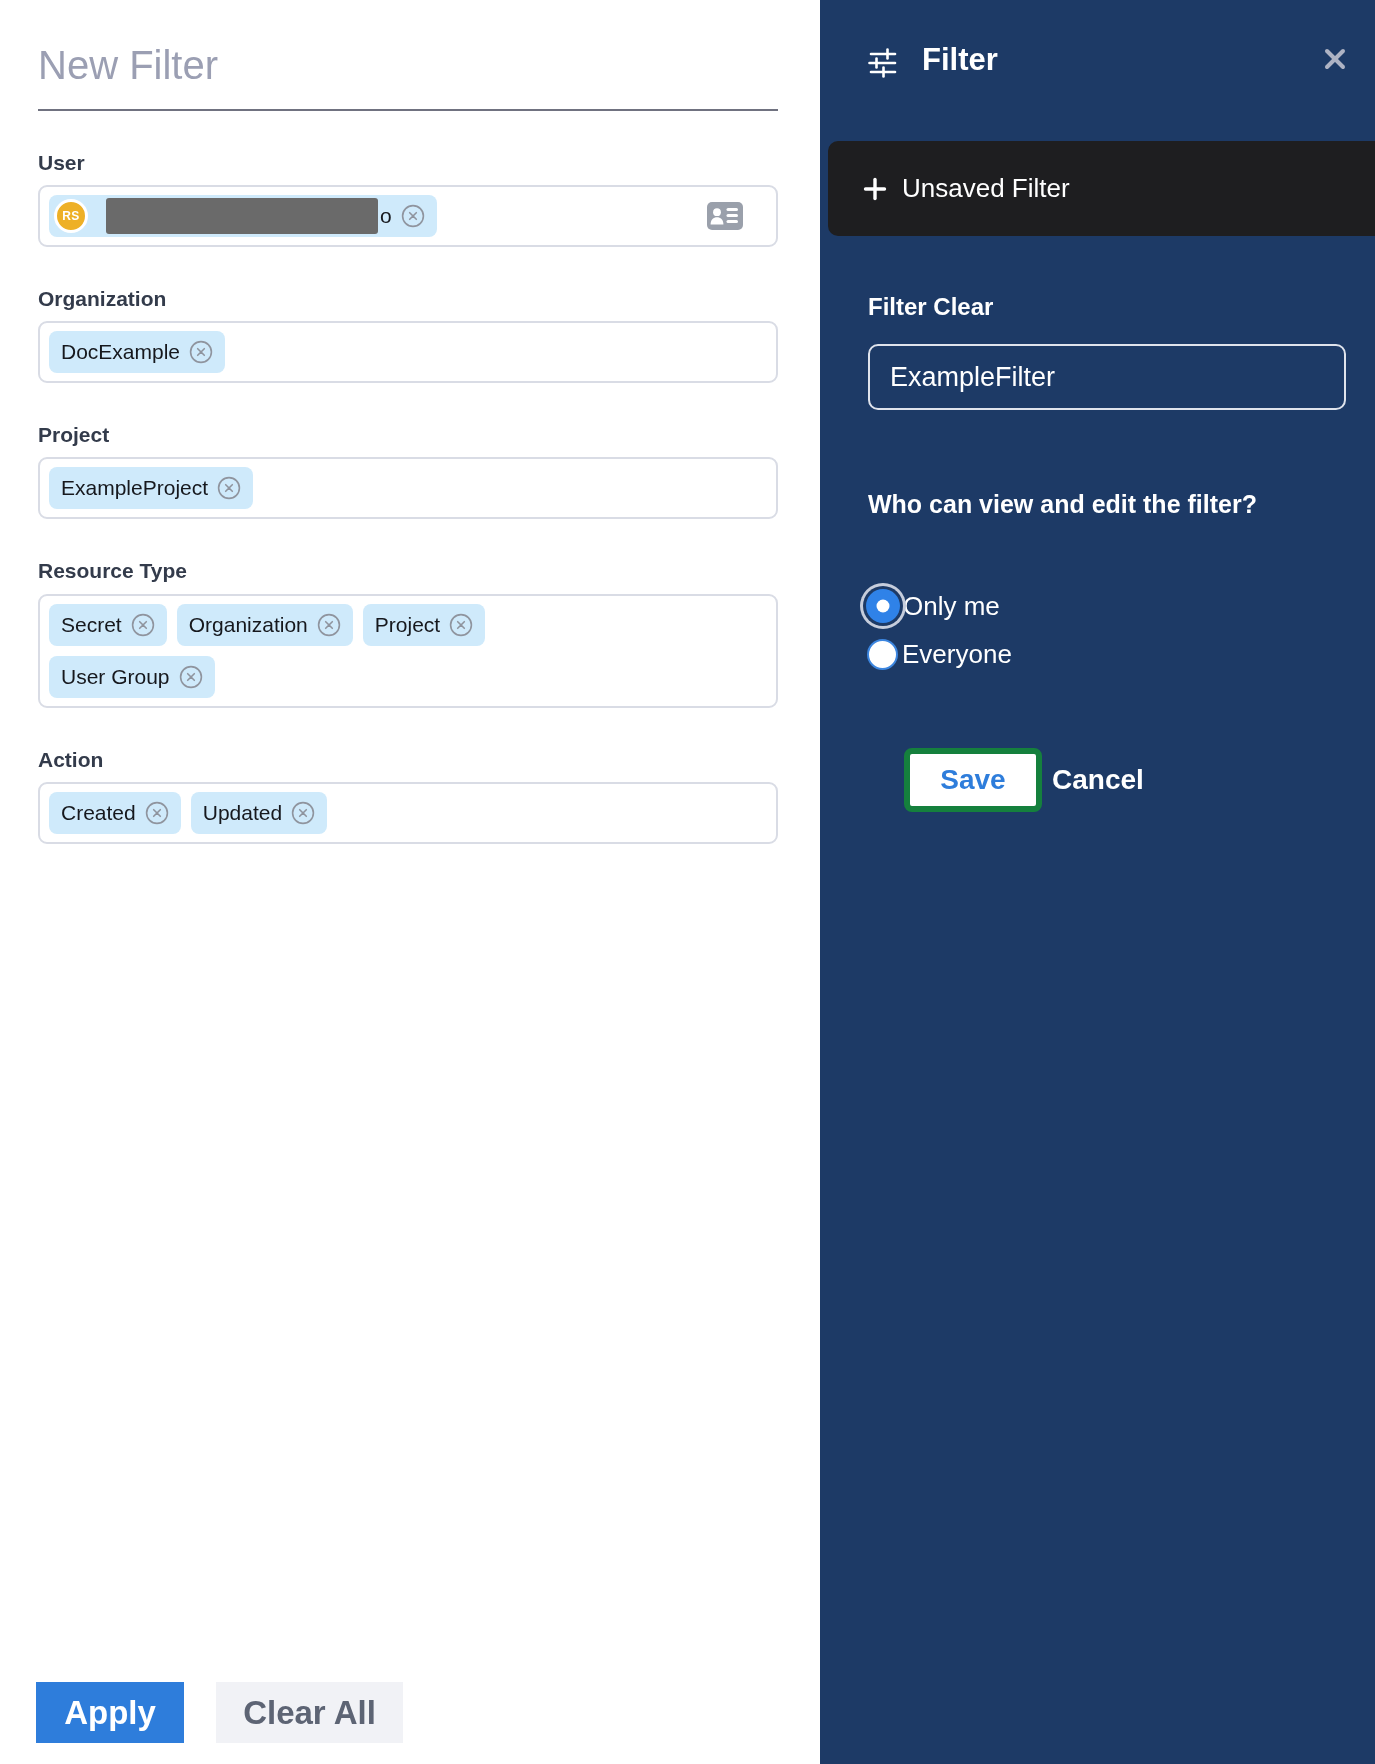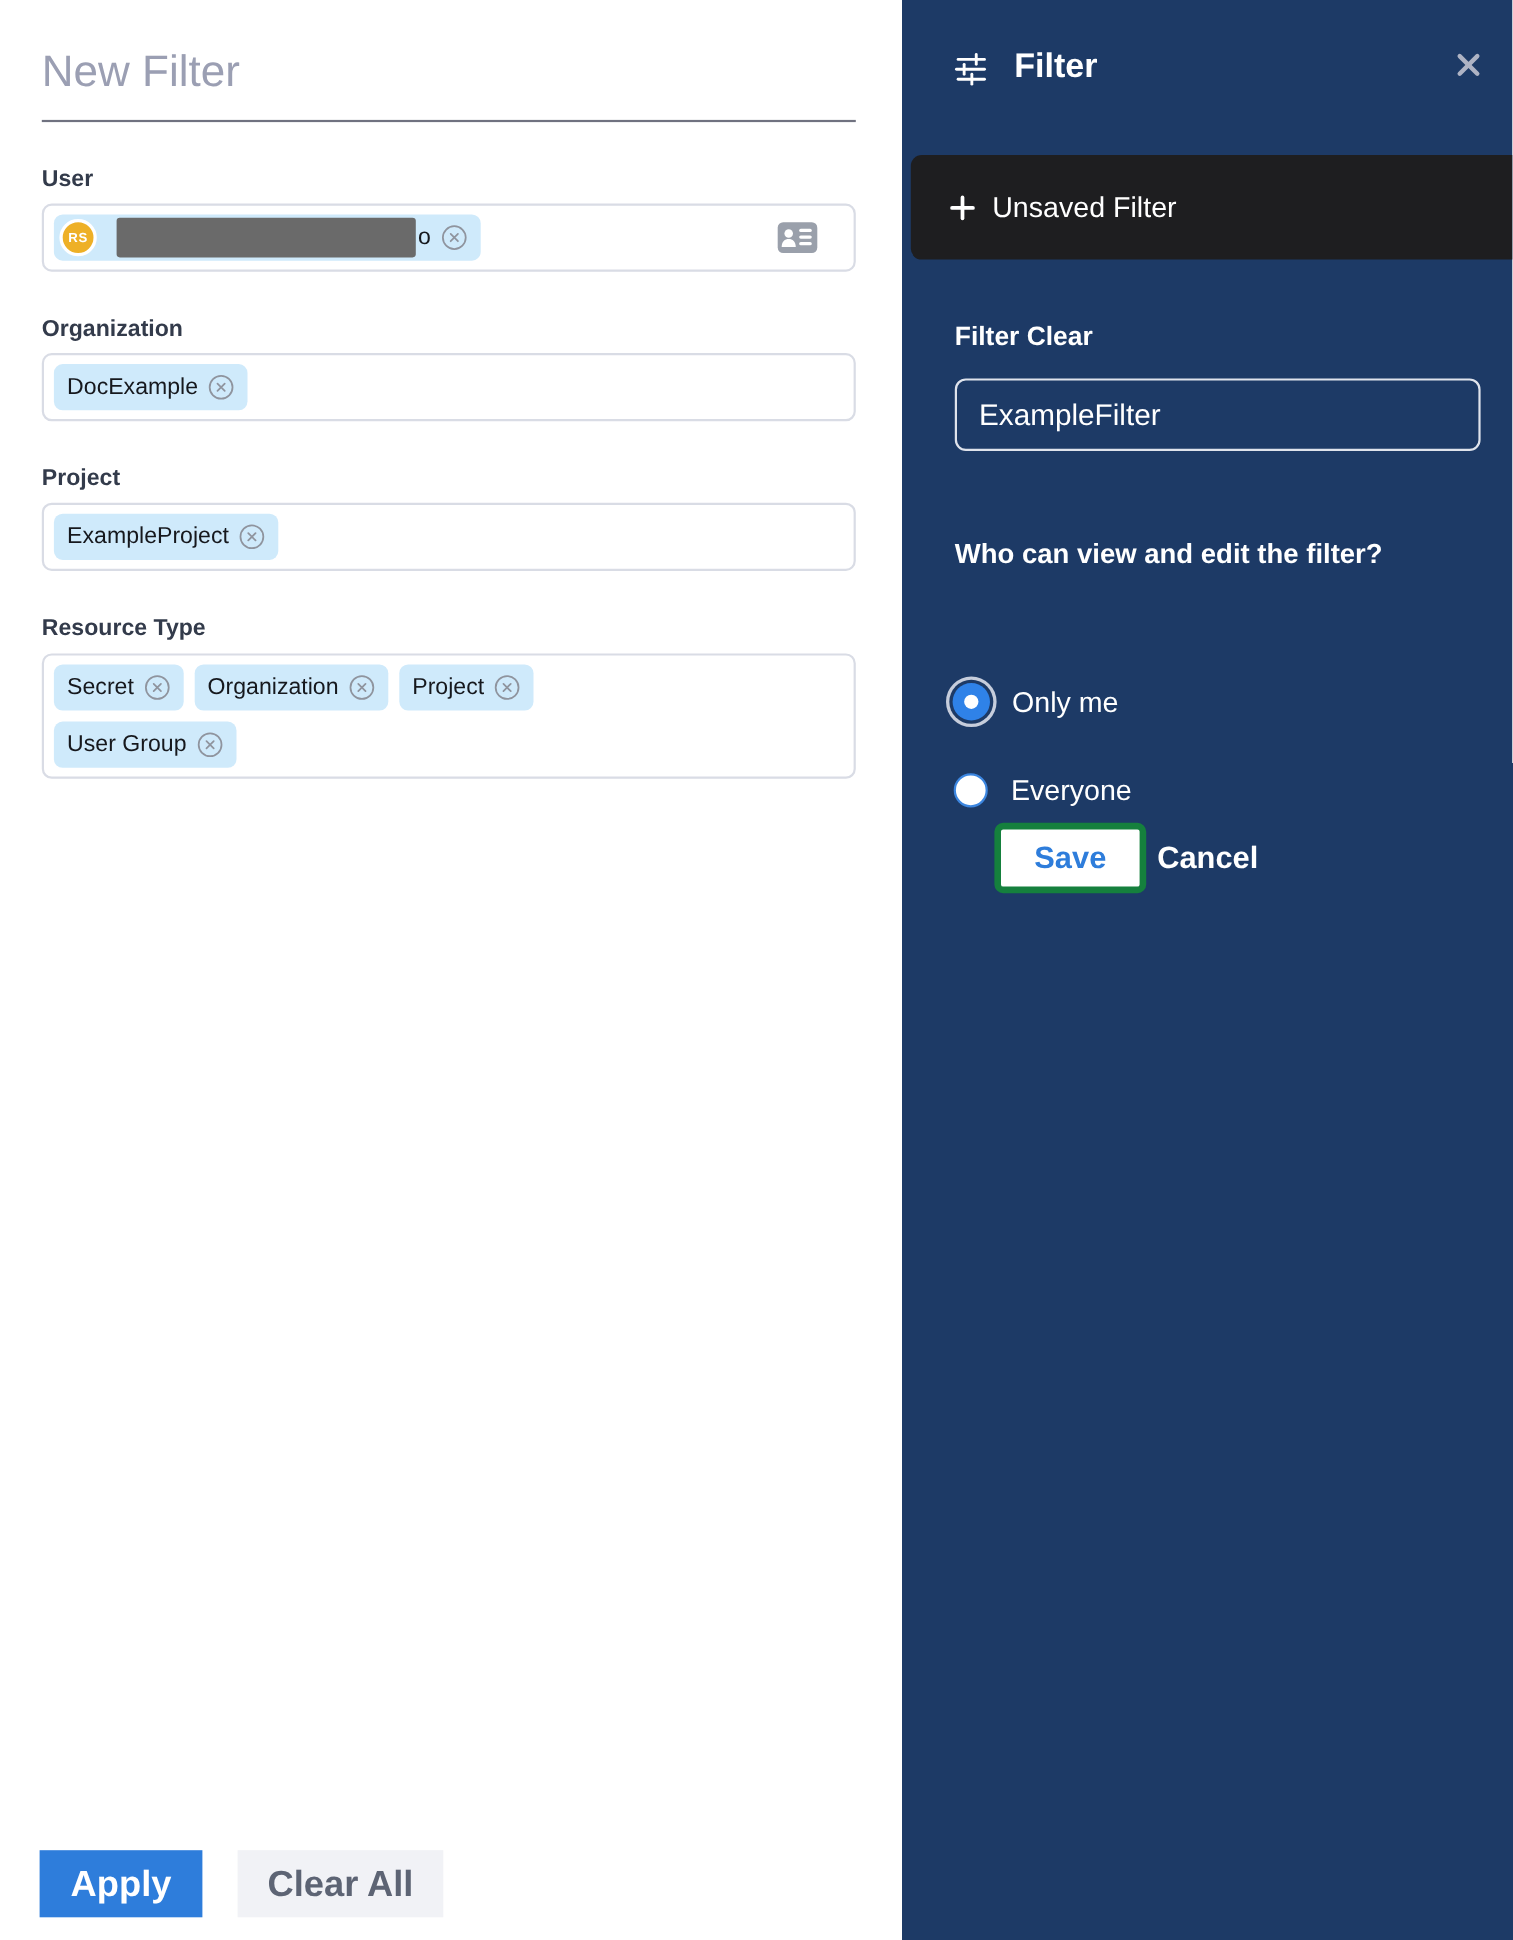--- a/index.html
+++ b/index.html
@@ -69,21 +69,21 @@
   }
   .unsaved-label{font-size:26px;color:#fff;font-weight:400;}
   .fn-label{position:absolute;left:48px;top:293px;font-size:24px;font-weight:700;}
   .fn-input{
     position:absolute;left:48px;top:344px;width:478px;height:66px;
     background:transparent;border:2px solid #dfe3ec;border-radius:10px;
     color:#fff;font-size:27px;font-family:inherit;padding:0 20px;outline:none;
   }
   .perm-q{position:absolute;left:48px;top:490px;font-size:25px;font-weight:700;}
   .radio-group{position:absolute;left:44px;top:586px;display:flex;flex-direction:column;gap:8px;}
-  .radio-row{display:flex;align-items:center;gap:18px;height:40px;cursor:pointer;margin-top:32px;}
+  .radio-row{display:flex;align-items:center;gap:1px;height:40px;cursor:pointer;}
   .radio-dot{flex:0 0 auto;}
   .radio-row .radio-dot{
     width:31px;height:31px;border-radius:50%;background:#fff;border:2px solid #3c86e0;margin:0 3px;
   }
   .radio-row.selected .radio-dot{
     position:relative;width:34px;height:34px;border:none;background:#2f82e8;margin:0 2px;
     box-shadow:0 0 0 3px var(--navy),0 0 0 6px #c6cddc;
   }
   .radio-row.selected .radio-dot::after{
     content:"";position:absolute;left:50%;top:50%;width:13px;height:13px;border-radius:50%;
@@ -214,20 +214,45 @@
                   <svg width="24" height="24" viewBox="0 0 24 24">
                     <circle cx="12" cy="12" r="10.4" fill="none" stroke="#8f949e" stroke-width="1.6"></circle>
                     <path d="M8.7 8.7 L15.3 15.3 M15.3 8.7 L8.7 15.3" stroke="#8f949e" stroke-width="1.6" stroke-linecap="round"></path>
                   </svg>
                 </span>
               </span>
             </div>
           </div>
       </div>
 
+      <div class="section">
+        <span class="field-label">Action</span>
+        <div class="input-box">
+            <div class="chip-row">
+              <span class="chip">
+                <span>Created</span>
+                <span class="chip-x">
+                  <svg width="24" height="24" viewBox="0 0 24 24">
+                    <circle cx="12" cy="12" r="10.4" fill="none" stroke="#8f949e" stroke-width="1.6"></circle>
+                    <path d="M8.7 8.7 L15.3 15.3 M15.3 8.7 L8.7 15.3" stroke="#8f949e" stroke-width="1.6" stroke-linecap="round"></path>
+                  </svg>
+                </span>
+              </span>
+              <span class="chip">
+                <span>Updated</span>
+                <span class="chip-x">
+                  <svg width="24" height="24" viewBox="0 0 24 24">
+                    <circle cx="12" cy="12" r="10.4" fill="none" stroke="#8f949e" stroke-width="1.6"></circle>
+                    <path d="M8.7 8.7 L15.3 15.3 M15.3 8.7 L8.7 15.3" stroke="#8f949e" stroke-width="1.6" stroke-linecap="round"></path>
+                  </svg>
+                </span>
+              </span>
+            </div>
+          </div>
+      </div>
     </div>
 
     <div class="bottom-actions">
       <button class="btn btn-apply">Apply</button>
       <button class="btn btn-clear">Clear All</button>
     </div>
   </div>
 
   <div class="right-panel">
     <span class="rp-header-icon">

